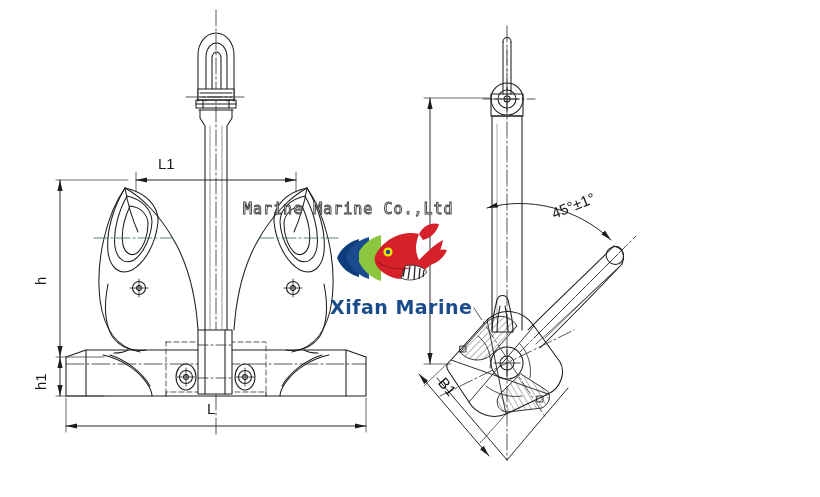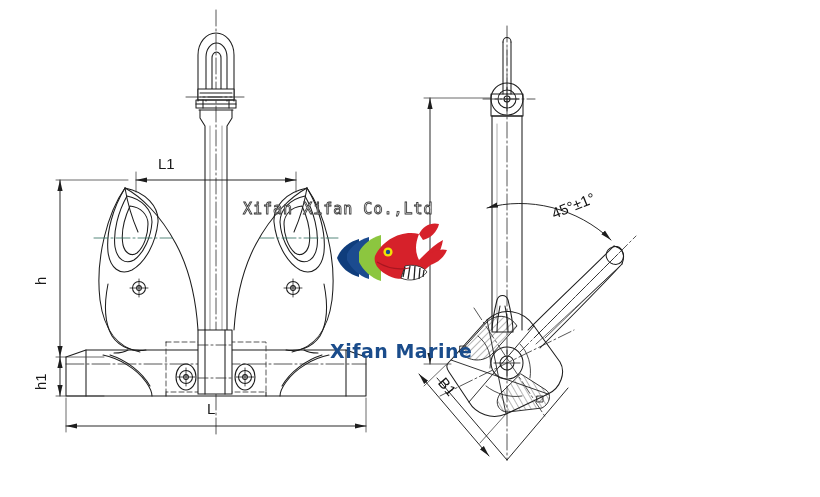--- a/index.html
+++ b/index.html
@@ -19,21 +19,20 @@
     user-select:none;
   }
   .logo-text{
     position:absolute;
     font-family:"DejaVu Sans","Liberation Sans",sans-serif;
     font-weight:bold;
     font-size:19px;
     letter-spacing:0.5px;
     white-space:nowrap;
     user-select:none;
-    margin-top:44px;
   }
   .dimlabel{
     position:absolute;
     font-family:"Liberation Sans",sans-serif;
     font-size:15px;
     color:#1a1a1a;
     white-space:nowrap;
     user-select:none;
   }
   .rot90{transform:rotate(-90deg);transform-origin:left top;}
@@ -307,21 +306,21 @@
         </g>
 
         <g stroke="#1d1d1d" stroke-width="0.95">
           <line x1="437" y1="378" x2="507" y2="460"></line>
           <line x1="507" y1="460" x2="568" y2="388"></line>
         </g>
       </g>
     </g>
   </svg>
 
-  <div class="wm-text" style="left:243px; top:200px;">Xifan Xifan Co.,Ltd</div>
+  <div class="wm-text" style="left:243px; top:200px;">Marine Marine Co.,Ltd</div>
 
   <div id="logo-mark" style="left:335px; top:222px;">
     <svg width="125" height="72" viewBox="0 0 125 72">
 
       <path d="M2,36 C6,26 14,20 24,17 L24,55 C14,52 6,46 2,36 Z" fill="#0f3d7c"></path>
       <path d="M12,32 C16,24 24,18 34,15 L34,57 C24,54 16,46 12,38 Z" fill="#1b4b8f"></path>
       <path d="M24,30 C28,22 36,16 46,13 L46,59 C36,56 28,48 24,40 Z" fill="#8cc63f"></path>
 
       <path d="M40,34 C48,18 66,8 84,12 C80,22 80,30 84,38 C92,30 100,22 108,18
                C106,30 100,40 92,46 C82,56 66,60 54,54 C44,49 38,42 40,34 Z" fill="#d6212a"></path>

